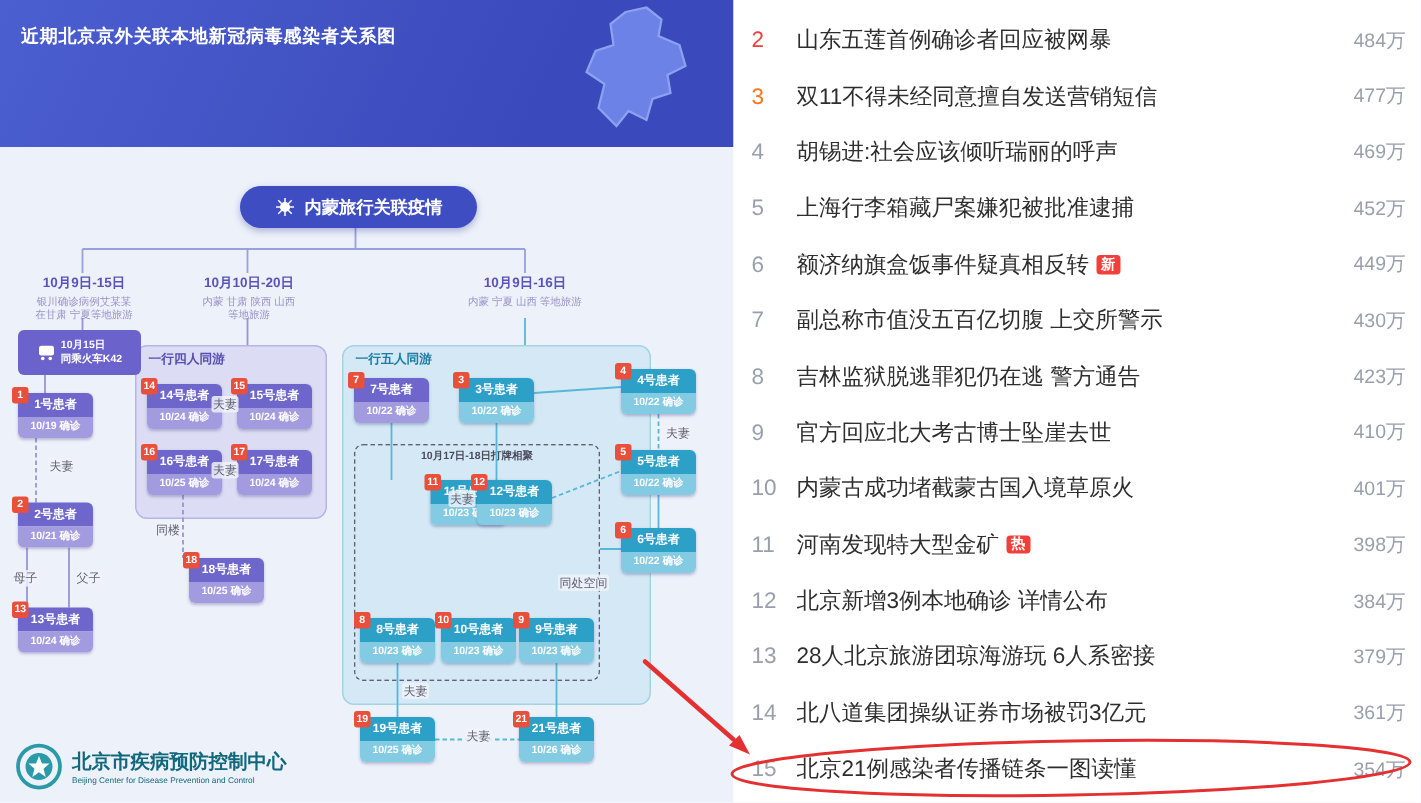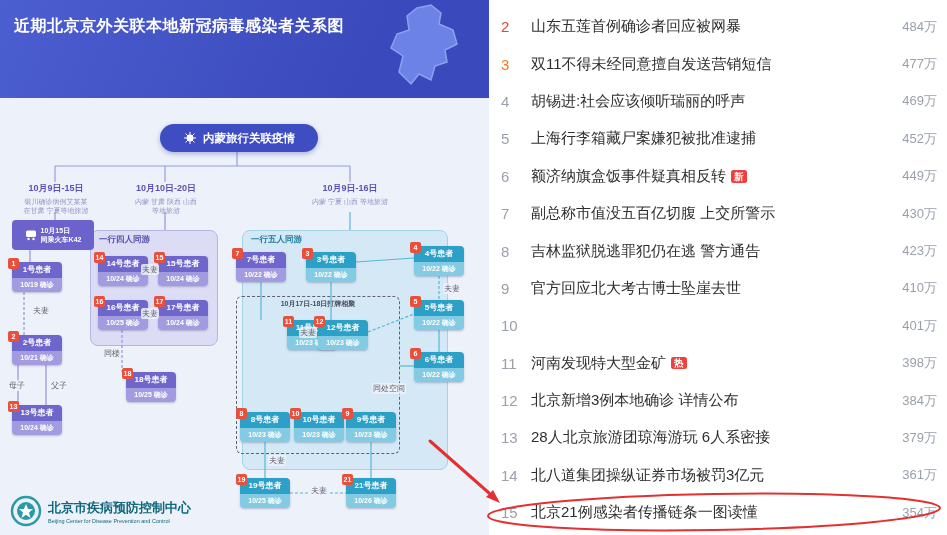--- a/index.html
+++ b/index.html
@@ -4,21 +4,21 @@
 <style>
   * { box-sizing: border-box; margin: 0; padding: 0; }
   html,body { width: 947px; height: 535px; overflow: hidden; }
   body { font-family: "Liberation Sans", sans-serif; background: #fff; }
   .page { position: relative; width: 947px; height: 535px; display: flex; }
 
   
   .left-panel { position: relative; width: 489px; height: 535px; background: #edf1fa; flex: none; overflow: hidden; }
   .lp-header { position: absolute; top: 0; left: 0; right: 0; height: 98px;
     background: linear-gradient(115deg, #4c5fd0 0%, #3a49bb 75%); color: #fff; z-index: 5; }
-  .lp-title { padding: 16px 14px 0; font-size: 16px; font-weight: bold; letter-spacing: .5px; }
+  .lp-title { padding: 16px 14px 0; font-size: 12px; font-weight: bold; letter-spacing: .5px; }
   .lp-sub { padding: 0 14px; margin-top: 15px; font-size: 10px; color: #c7d2f4; }
   .lp-sub .hl { color: #ffaa33; font-weight: bold; margin: 0 1px; }
   .map-svg { position: absolute; right: 26px; top: 4px; }
 
   .layer { position: absolute; inset: 0; }
   .z1 { z-index: 1; } .z2 { z-index: 2; } .z3 { z-index: 3; } .z4 { z-index: 4; }
 
   .pill { position: absolute; left: 160px; top: 124px; width: 158px; height: 28px; background: #3e4ec2;
     border-radius: 14px; color: #fff; display: flex; align-items: center; justify-content: center; gap: 6px;
     font-size: 11.5px; font-weight: bold; z-index: 4; box-shadow: 0 2px 5px rgba(50,60,150,.35); }
@@ -29,21 +29,21 @@
   .b1 { left: 10px; top: 182px; width: 92px; }
   .b2 { left: 118px; top: 182px; width: 96px; }
   .b3 { left: 298px; top: 182px; width: 104px; }
 
   .train-box { position: absolute; left: 12px; top: 220px; width: 82px; height: 30px; background: #6b62cb;
     border-radius: 4px; color: #fff; display: flex; align-items: center; justify-content: center; gap: 4px; z-index: 3; }
   .train-text { font-size: 7px; font-weight: bold; line-height: 1.35; text-align: left; }
 
   .group-box { position: absolute; border-radius: 8px; }
   .g4 { left: 90px; top: 230px; width: 128px; height: 116px; background: rgba(205,203,238,.55); border: 1px solid #b7b5e3; }
-  .g5 { left: 242px; top: 230px; width: 206px; height: 240px; background: rgba(188,226,240,.5); border: 1px solid #a3d4e6; }
+  .g5 { left: 228px; top: 230px; width: 206px; height: 240px; background: rgba(188,226,240,.5); border: 1px solid #a3d4e6; }
   .gb-label { position: absolute; top: 3px; left: 8px; font-size: 8.5px; font-weight: bold; }
   .g4 .gb-label { color: #5550ae; }
   .g5 .gb-label { color: #1d7ca3; }
   .cards-box { position: absolute; left: 236px; top: 296px; width: 164px; height: 158px;
     border: 1.5px dashed #60606e; border-radius: 6px; }
   .cards-label { position: absolute; top: 2px; width: 100%; text-align: center; font-size: 7px; color: #4a4a5a; font-weight: bold; }
 
   .node { position: absolute; width: 50px; z-index: 3; border-radius: 4px; font-weight: bold; text-align: center;
     box-shadow: 0 1px 2px rgba(60,60,120,.3); }
   .node .nh { height: 16px; line-height: 16px; font-size: 8px; color: #fff; border-radius: 4px 4px 0 0; }
@@ -344,20 +344,21 @@
         <span class="h-title">吉林监狱脱逃罪犯仍在逃 警方通告</span>
         <span class="h-views">423万</span>
       </div>
       <div class="hot-row">
         <span class="rank" style="color: rgb(154, 160, 171);">9</span>
         <span class="h-title">官方回应北大考古博士坠崖去世</span>
         <span class="h-views">410万</span>
       </div>
       <div class="hot-row">
         <span class="rank" style="color: rgb(154, 160, 171);">10</span>
+        <span class="h-title">内蒙古成功堵截蒙古国入境草原火</span>
         <span class="h-views">401万</span>
       </div>
       <div class="hot-row">
         <span class="rank" style="color: rgb(154, 160, 171);">11</span>
         <span class="h-title">河南发现特大型金矿</span>
         <span class="h-badge">热</span>
         <span class="h-views">398万</span>
       </div>
       <div class="hot-row">
         <span class="rank" style="color: rgb(154, 160, 171);">12</span>

